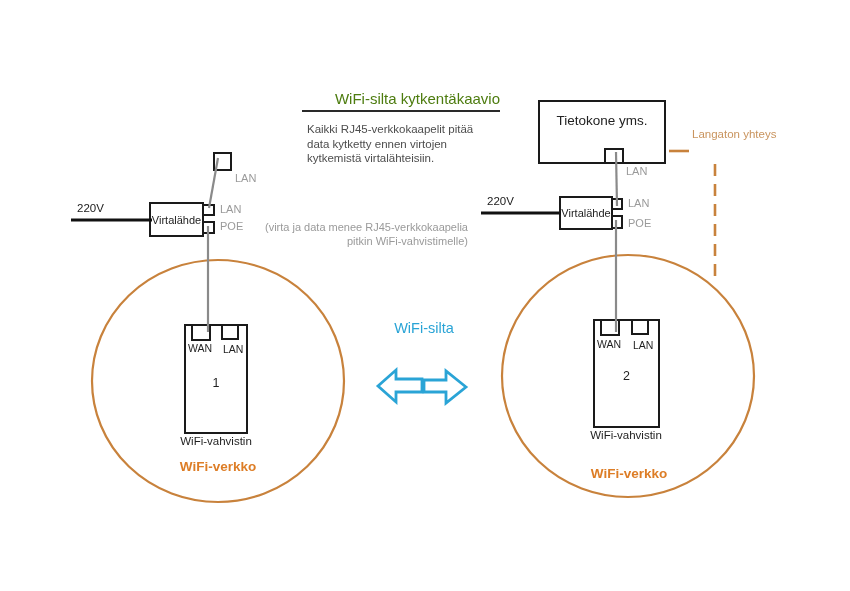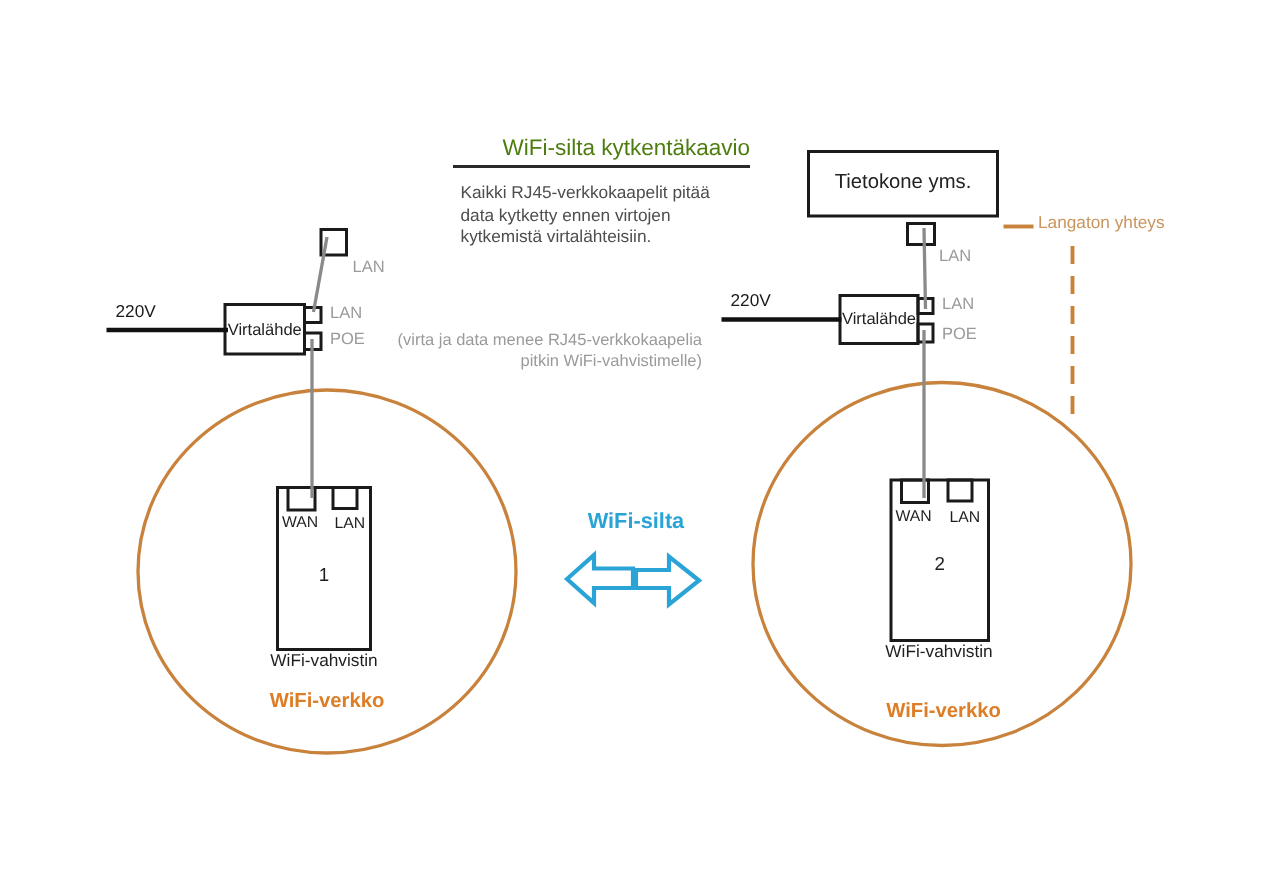--- a/index.html
+++ b/index.html
@@ -45,26 +45,26 @@
 
   #box-rep1  { left:184px; top:324px; width:64px; height:110px; }
   #port-wan1 { left:191px; top:324px; width:20px; height:17px; }
   #port-lan1 { left:221px; top:324px; width:18px; height:16px; }
   #lbl-wan1  { left:188px; top:342px; font-size:10.5px; }
   #lbl-lan1  { left:223px; top:343px; font-size:10.5px; }
   #num1      { left:184px; top:376px; width:64px; text-align:center; font-size:12.5px; }
   #lbl-rep1  { left:166px; top:435px; width:100px; text-align:center; font-size:11.5px; }
   #lbl-net-left { left:158px; top:459px; width:120px; text-align:center; font-weight:bold; font-size:13.5px; color:#dd7d26; }
 
-  #lbl-bridge { left:374px; top:340px; width:100px; text-align:center; font-weight:bold; font-size:14.5px; color:#2aa4d6; }
+  #lbl-bridge { left:374px; top:320px; width:100px; text-align:center; font-weight:normal; font-size:14.5px; color:#2aa4d6; }
 
-  #box-computer  { left:538px; top:100px; width:128px; height:45px; text-align:center; padding-top:11px; font-size:13.5px; }
+  #box-computer  { left:538px; top:100px; width:128px; height:64px; text-align:center; padding-top:11px; font-size:13.5px; }
   #port-computer { left:604px; top:148px; width:20px; height:16px; }
   #lbl-lan-computer { left:626px; top:165px; }
-  #lbl-wireless  { left:692px; top:128px; font-size:11.5px; color:#c9945e;margin-top:15px; }
+  #lbl-wireless  { left:692px; top:128px; font-size:11.5px; color:#c9945e; }
 
   #lbl-220v-right { left:487px; top:195px; font-size:11.5px; color:#1a1a1a; }
   #box-psu-right  { left:559px; top:196px; width:54px; height:34px; display:flex; align-items:center; justify-content:center; font-size:11px; }
   #port-psu-lan-right { left:611px; top:198px; width:12px; height:12px; }
   #port-psu-poe-right { left:611px; top:215px; width:12px; height:14px; }
   #lbl-psu-lan-right  { left:628px; top:197px; }
   #lbl-psu-poe-right  { left:628px; top:217px; }
 
   #box-rep2  { left:593px; top:319px; width:67px; height:109px; }
   #port-wan2 { left:600px; top:319px; width:20px; height:17px; }

